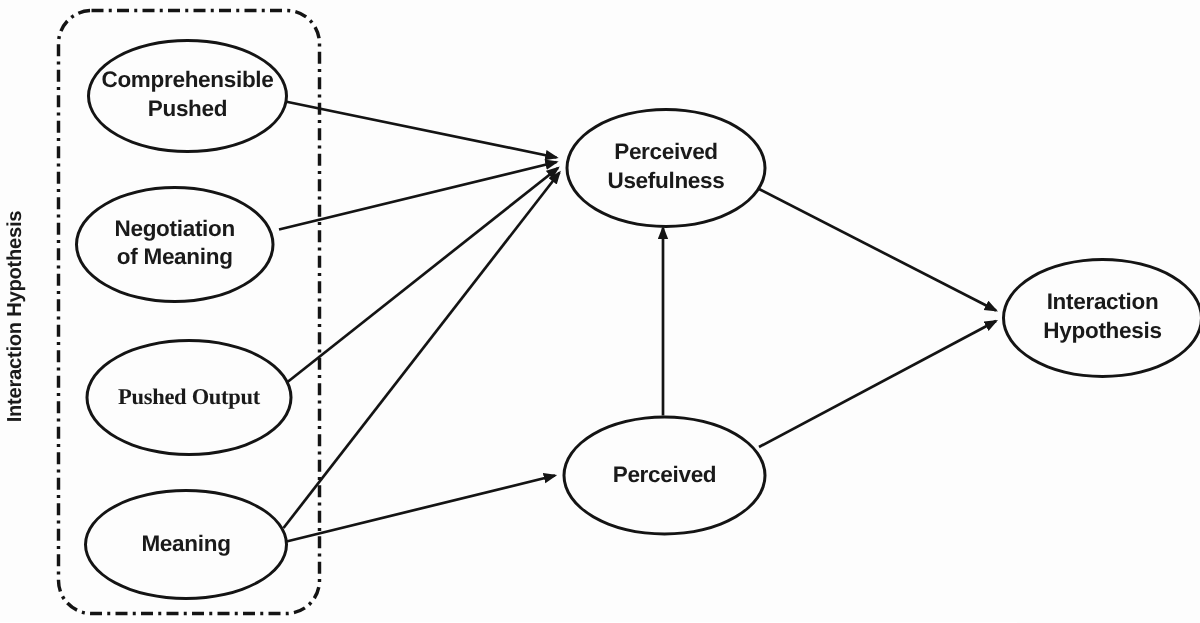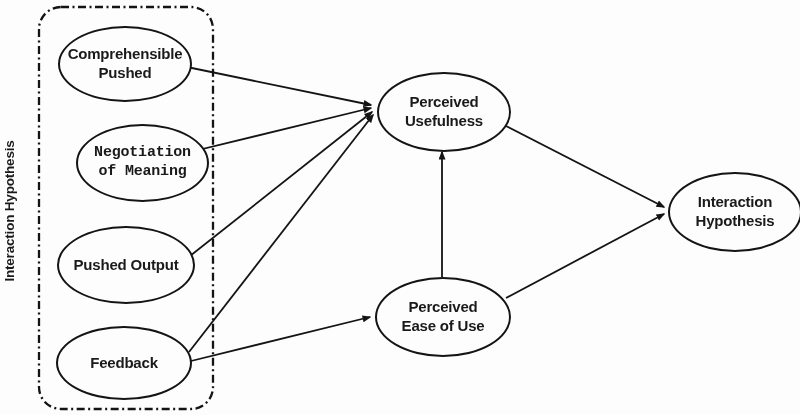--- a/index.html
+++ b/index.html
@@ -50,22 +50,22 @@
     transform: rotate(-90deg);
     text-align: center;
     font-size: 13.5px;
     font-weight: 700;
     color: #1a1a1a;
     letter-spacing: -0.2px;
     z-index: 2;
   }
   
   #node-ci   { left: 58px;  top: 26px;  width: 130px; height: 72px; }
-  #node-nom  { left: 76px;  top: 124px; width: 129px; height: 74px; font-family: Liberation Mono, monospace; }
-  #node-po   { left: 57px;  top: 226px; width: 134px; height: 74px; }
+  #node-nom  { left: 50px;  top: 124px; width: 129px; height: 74px; }
+  #node-po   { left: 57px;  top: 226px; width: 134px; height: 74px; font-family: Liberation Serif, serif; }
   #node-fb   { left: 56px;  top: 326px; width: 132px; height: 70px; }
   #node-pu   { left: 377px; top: 72px;  width: 130px; height: 76px; }
   #node-peou { left: 375px; top: 277px; width: 132px; height: 76px; }
   #node-bi   { left: 668px; top: 172px; width: 130px; height: 76px; }
 </style>
 </head>
 <body>
 
 <div class="canvas">
 
@@ -98,31 +98,30 @@
   <div class="node" id="node-nom">
     <span>Negotiation</span>
     <span>of Meaning</span>
   </div>
 
   <div class="node" id="node-po">
     <span>Pushed Output</span>
   </div>
 
   <div class="node" id="node-fb">
-    <span>Feedback</span>
+    <span>Meaning</span>
   </div>
 
   <div class="node" id="node-pu">
     <span>Perceived</span>
     <span>Usefulness</span>
   </div>
 
   <div class="node" id="node-peou">
     <span>Perceived</span>
-    <span>Ease of Use</span>
   </div>
 
   <div class="node" id="node-bi">
     <span>Interaction</span>
     <span>Hypothesis</span>
   </div>
 
 </div>
 
 </body></html>

